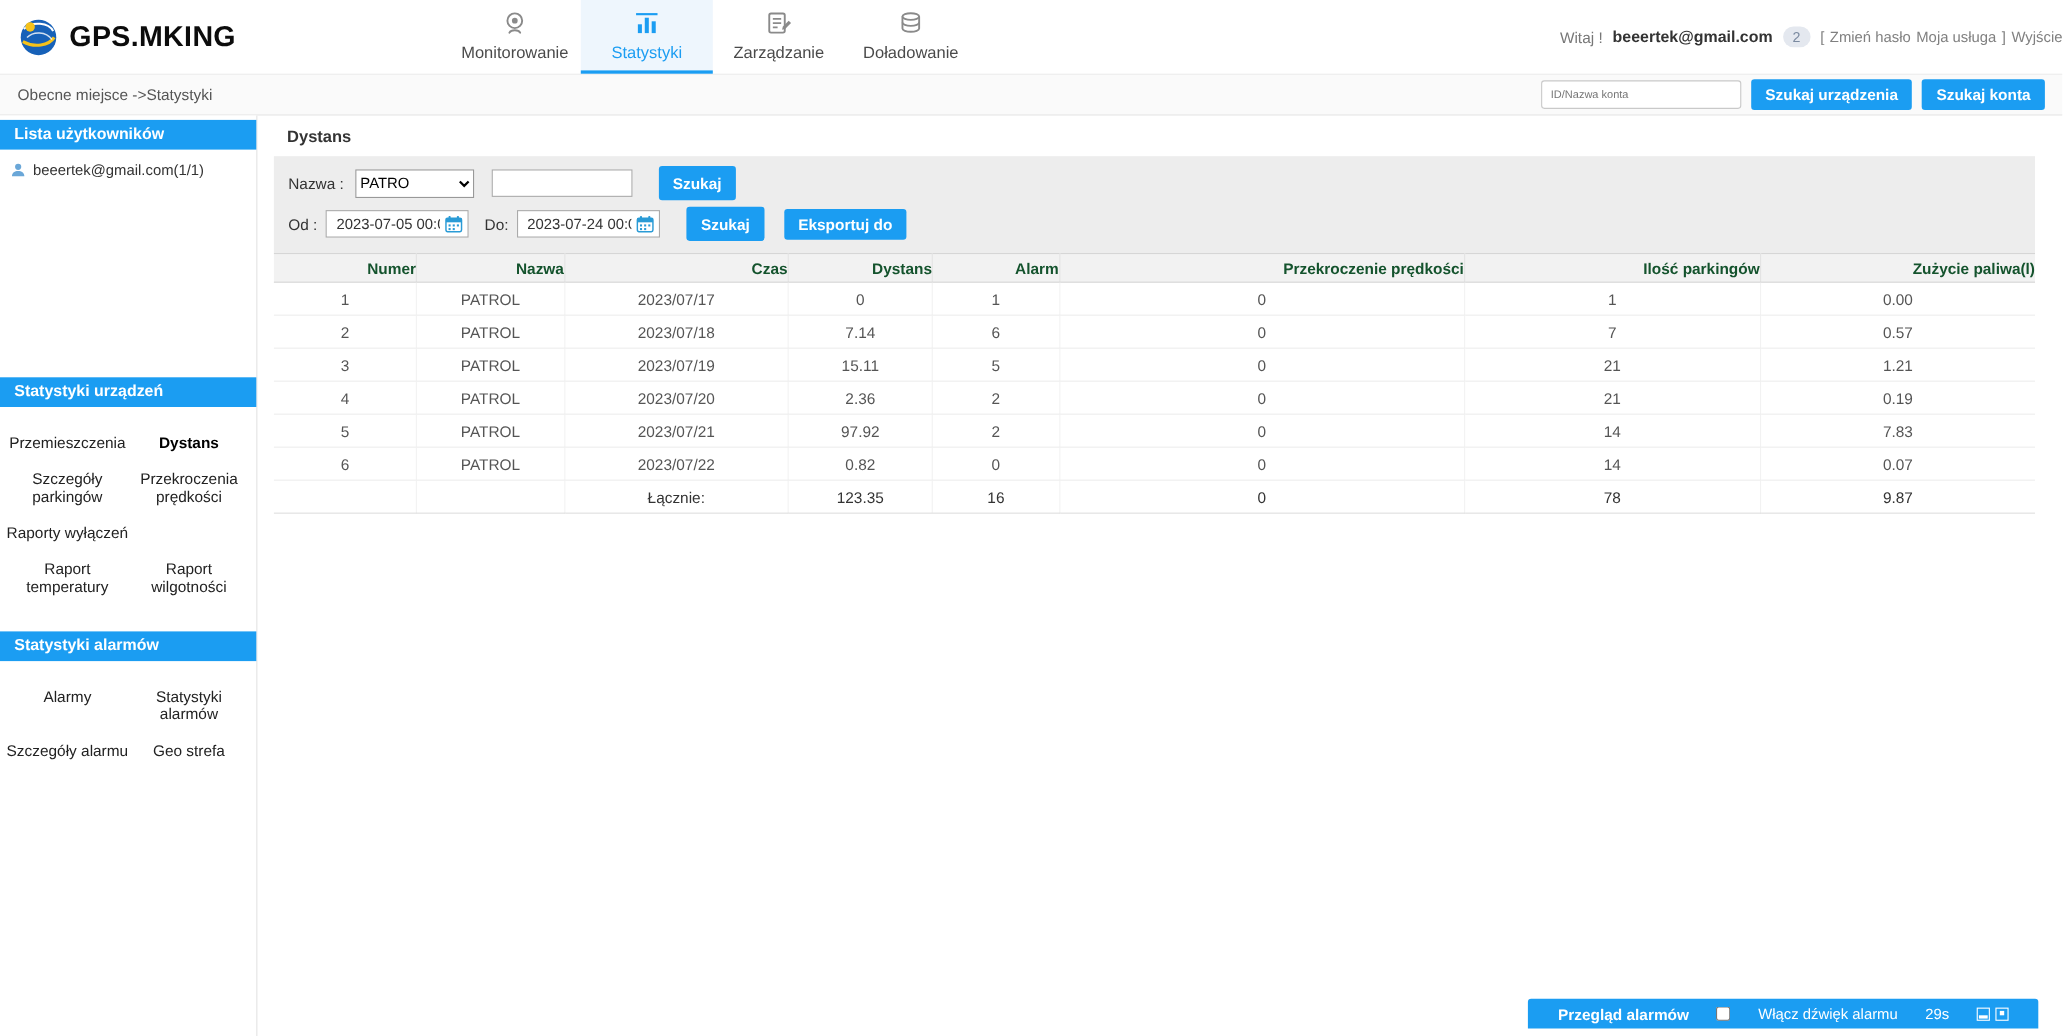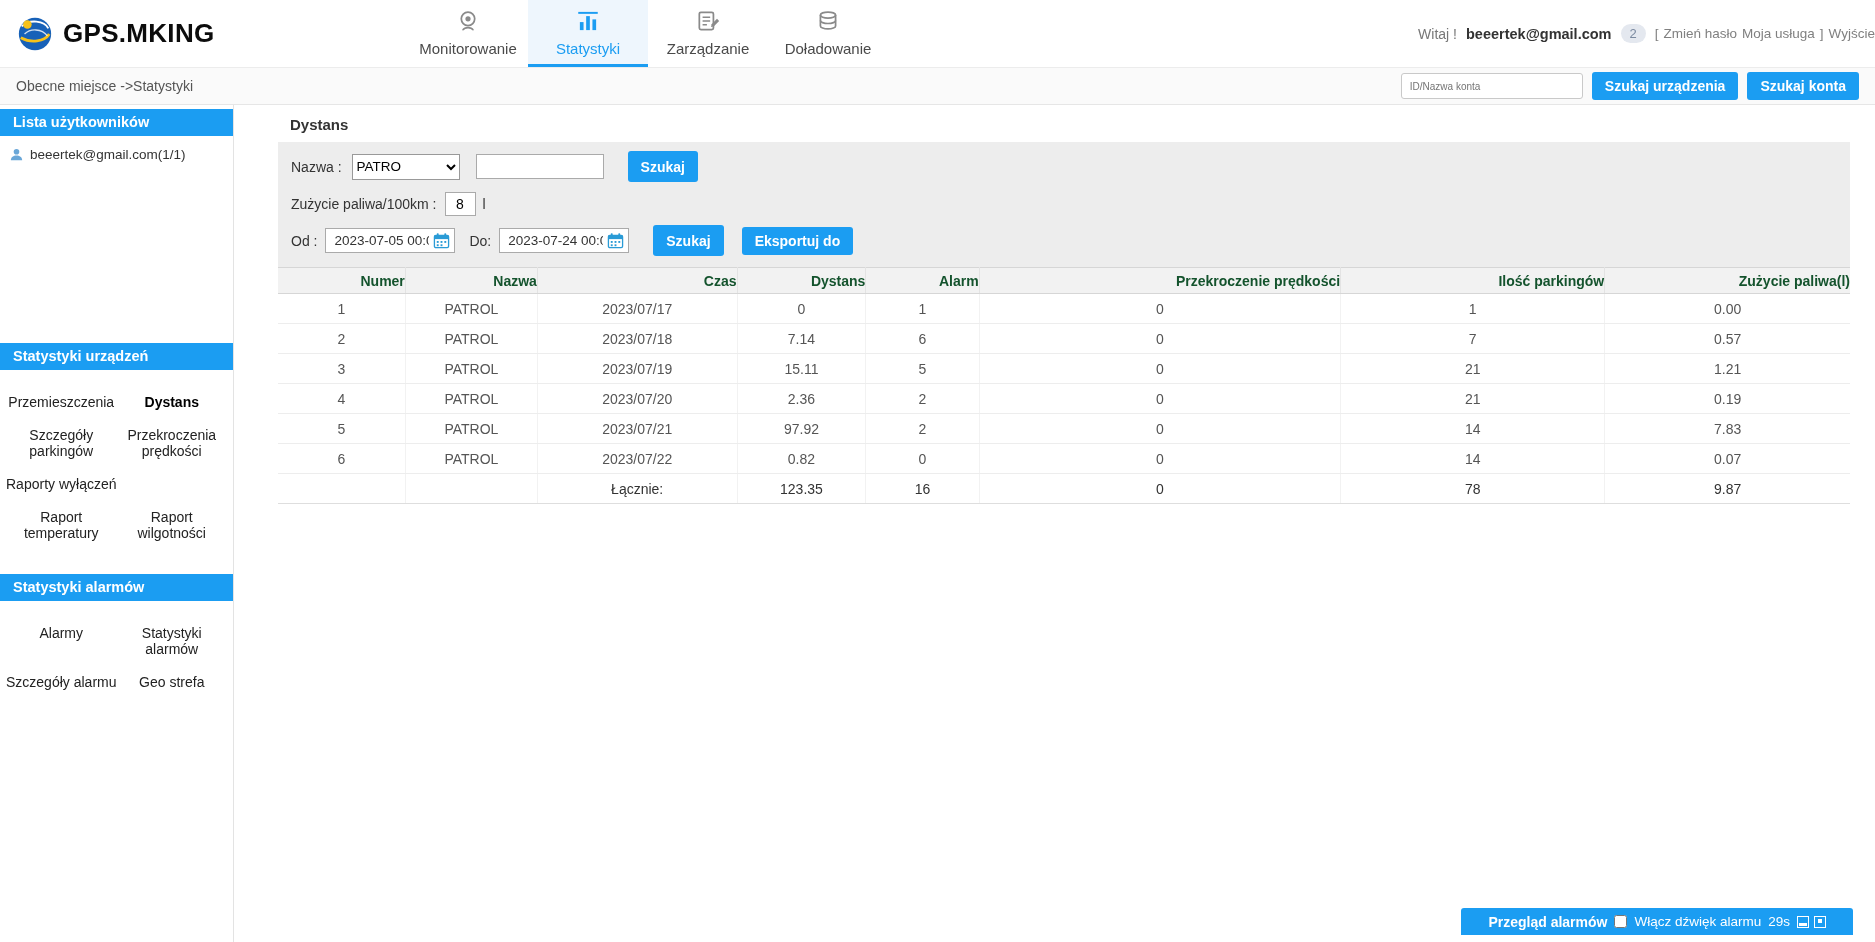--- a/index.html
+++ b/index.html
@@ -39,21 +39,21 @@
   .crumbbar{ height:37px; display:flex; align-items:center; padding:0 16px;
              background:#fafafa; border-bottom:1px solid #e6e6e6; }
   .breadcrumb{ font-size:14px; color:#555; }
   .crumb-right{ margin-left:auto; display:flex; align-items:center; gap:9px; }
   .acct-input{ width:182px; height:26px; border:1px solid #c9c9c9; border-radius:3px;
                padding:0 8px; font-size:10px; color:#333; font-family:inherit; background:#fff; }
   .btn{ background:var(--accent); color:#fff; border:none; border-radius:3px; height:28px;
         padding:0 13px; font-size:14px; font-weight:bold; cursor:pointer; font-family:inherit; white-space:nowrap; }
 
   
-  .content{ display:flex; height:837px;gap:29px; }
+  .content{ display:flex; height:837px; }
 
   .sidebar{ width:234px; flex-shrink:0; border-right:1px solid #e3e3e3; background:#fff; }
   .sec-header{ background:var(--accent); color:#fff; font-weight:bold; font-size:14.5px;
                height:27px; line-height:27px; padding-left:13px; }
   .sec-header.first{ margin-top:4px; }
   .sec-header.third{ margin-top:8px; }
   .user-list{ height:207px; padding:11px 9px; }
   .user-item{ display:flex; align-items:center; gap:6px; font-size:13.5px; color:#333; cursor:pointer; }
   .user-item svg{ width:15px; height:15px; flex-shrink:0; }
   .nav-grid{ display:grid; grid-template-columns:1fr 1fr; padding:24px 6px; row-gap:17px; }
@@ -89,21 +89,21 @@
       text-align:right; }
   th:last-child{ border-right:none; }
   td{ height:30px; text-align:center; color:#555; border-bottom:1px solid #ededed;
       border-right:1px solid #f2f2f2; padding:0; }
   td:last-child{ border-right:none; }
   tr.total td{ border-top:1px solid #dedede; border-bottom:1px solid #dedede; color:#333; }
 
   
   .alarm-bar{ position:absolute; right:22px; bottom:7px; height:27px; min-width:386px;
               background:var(--accent); color:#fff; display:flex; align-items:center;
-              gap:7px; padding:0 27px; font-size:13.5px; border-radius:3px 3px 0 0; }
+              gap:25px; padding:0 27px; font-size:13.5px; border-radius:3px 3px 0 0; }
   .alarm-title{ font-weight:bold; font-size:14px; cursor:pointer; }
   .alarm-check{ width:13px; height:13px; margin:0; cursor:pointer; }
   .alarm-icons{ display:flex; gap:5px; margin-left:auto; align-items:center; }
   .win-icon{ width:12px; height:12px; border:1.5px solid #fff; position:relative;
              display:inline-block; cursor:pointer; }
   .win-icon.min::after{ content:''; position:absolute; left:1px; right:1px; bottom:1px;
                         height:3px; background:#fff; }
   .win-icon.pop::after{ content:''; position:absolute; left:2.5px; top:2.5px;
                         width:4px; height:4px; background:#fff; }
 </style>
@@ -224,25 +224,20 @@
       <div class="filter-panel">
         <div class="f-row">
           <span>Nazwa :</span>
           <select class="name-select">
             <option>PATRO</option>
           </select>
           <input class="name-input" style="">
           <button class="btn small">Szukaj</button>
         </div>
 
-        <div class="f-row">
-          <span>Zużycie paliwa/100km :</span>
-          <input class="fuel-input" value="8" style="">
-          <span class="fuel-unit">l</span>
-        </div>
 
         <div class="f-row">
           <span>Od :</span>
           <span class="date-wrap">
             <input class="date-input" value="2023-07-05 00:00" style="">
             <svg class="cal-icon" viewBox="0 0 18 18">
               <rect x="1.5" y="3" width="15" height="13" rx="1.5" fill="#fff" stroke="#2a9bd6" stroke-width="1.4"></rect>
               <rect x="1.5" y="3" width="15" height="4" fill="#2a9bd6"></rect>
               <rect x="4" y="0.8" width="2" height="3.4" rx="0.8" fill="#2a9bd6"></rect>
               <rect x="12" y="0.8" width="2" height="3.4" rx="0.8" fill="#2a9bd6"></rect>

